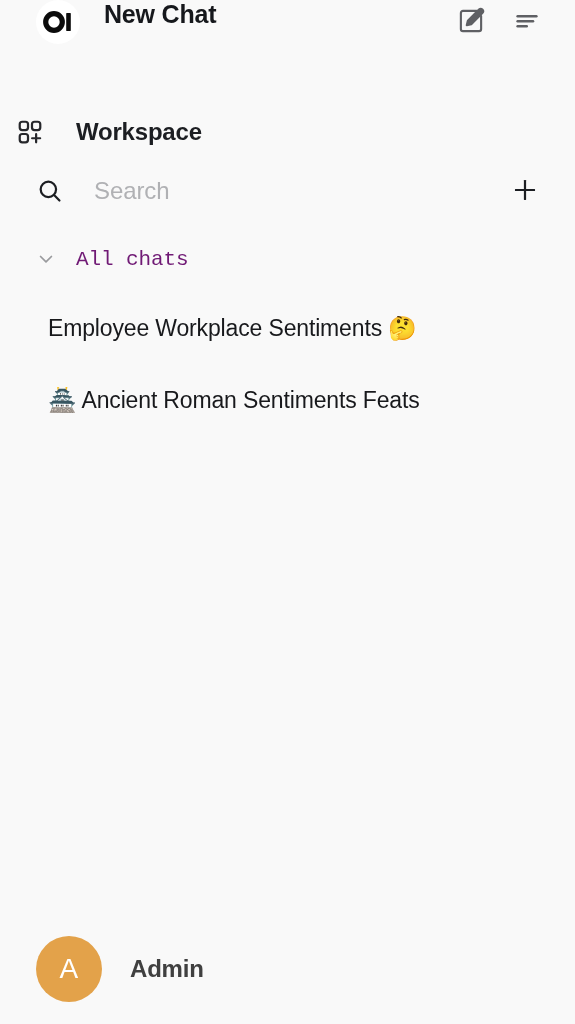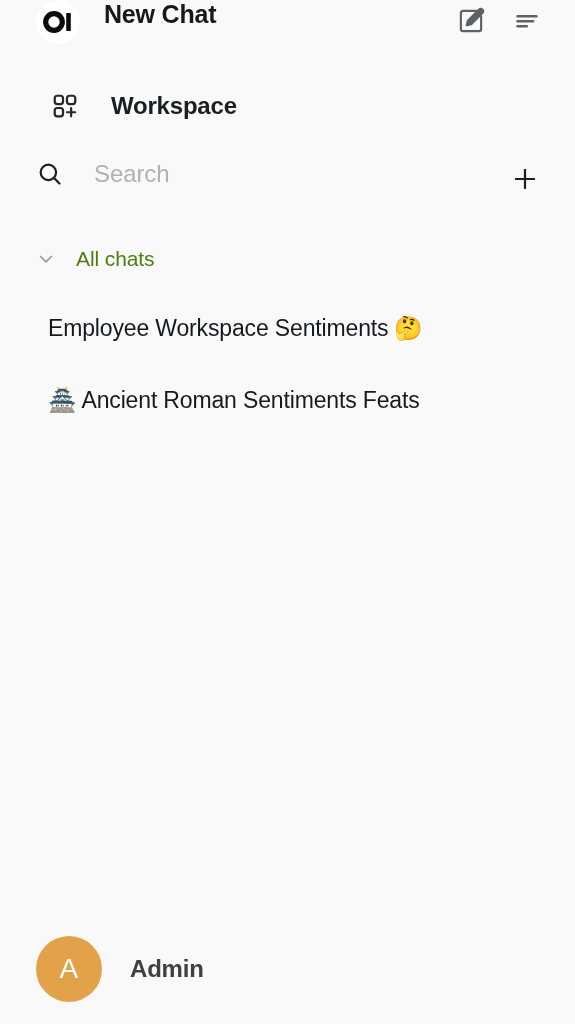--- a/index.html
+++ b/index.html
@@ -67,23 +67,23 @@
     flex: 0 0 auto;
     cursor: pointer;
     background: transparent;
     border: none;
   }
   .icon-btn + .icon-btn { margin-left: 12px; }
 
   
   .workspace-row {
     display: flex;
-    align-items: flex-start;
+    align-items: flex-end;
     height: 54px;
-    padding: 0 51px;
+    padding: 0 16px;
     cursor: pointer;
   }
   .workspace-icon {
     width: 36px;
     display: flex;
     align-items: center;
     justify-content: flex-start;
     flex: 0 0 auto;
   }
   .workspace-label {
@@ -91,21 +91,21 @@
     font-size: 24px;
     font-weight: 600;
     letter-spacing: -0.2px;
     color: #1c1e22;
     white-space: nowrap;
   }
 
   
   .search-row {
     display: flex;
-    align-items: flex-start;
+    align-items: center;
     height: 62px;
     margin-top: 14px;
     padding: 0 30px 0 36px;
   }
   .search-icon {
     width: 36px;
     display: flex;
     align-items: center;
     justify-content: flex-start;
     flex: 0 0 auto;
@@ -148,23 +148,24 @@
   .chevron {
     width: 26px;
     display: flex;
     align-items: center;
     justify-content: flex-start;
     flex: 0 0 auto;
   }
   .allchats-label {
     margin-left: 14px;
     font-size: 21px;
-    color: #4d7c0f;
+    color: #701a75;
     letter-spacing: -0.1px;
     white-space: nowrap;
+    font-family: Liberation Mono, monospace;
   }
 
   
   .chat-list { margin-top: 10px; }
 
   .group-label {
     padding: 0 36px;
     height: 34px;
     display: flex;
     align-items: center;
@@ -300,21 +301,21 @@
         <path d="M5.5 9l6.5 6.5L18.5 9"></path>
       </svg>
     </span>
     <span class="allchats-label">All chats</span>
   </div>
 
   <div class="chat-list">
 
 
     <div class="chat-item">
-      <span class="chat-title">Employee Workspace Sentiments 🤔</span>
+      <span class="chat-title">Employee Workplace Sentiments 🤔</span>
     </div>
 
     <div class="chat-item">
       <span class="chat-title">🏯 Ancient Roman Sentiments Feats</span>
     </div>
 
 
   </div>
 
   <div class="footer">

